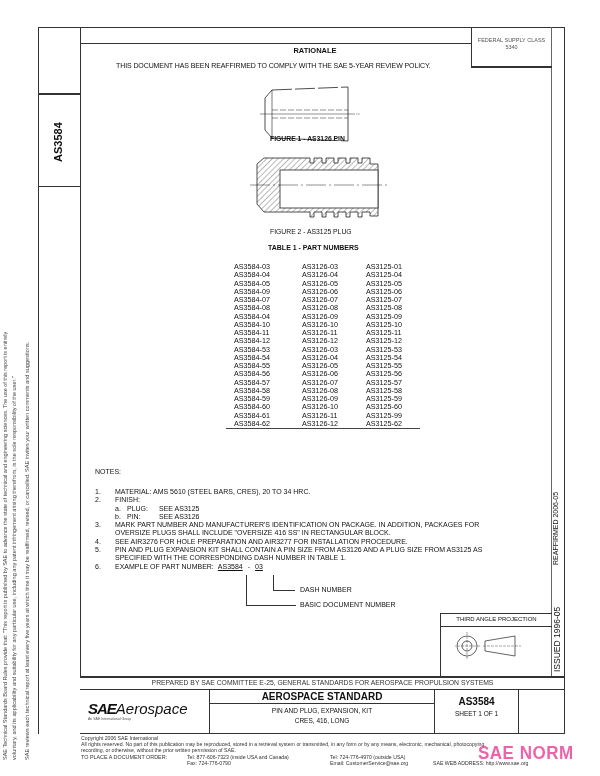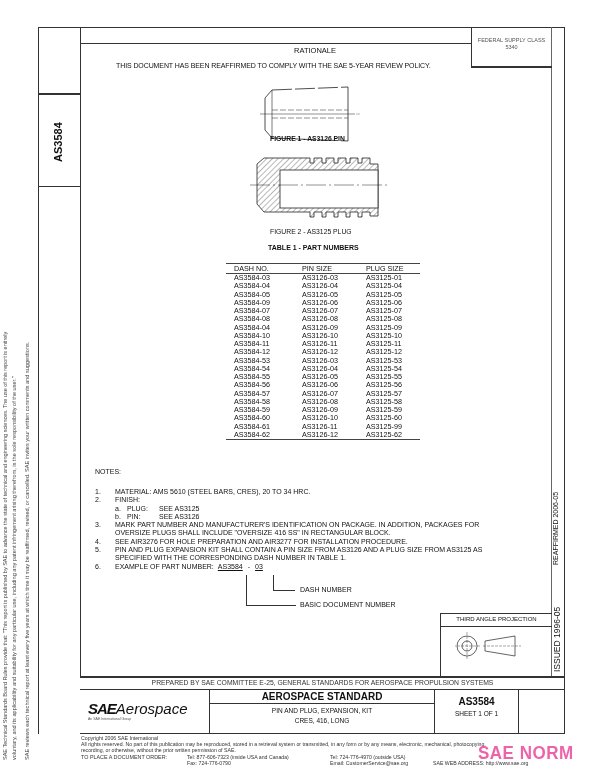--- a/index.html
+++ b/index.html
@@ -34,21 +34,21 @@
 <div class="line" style="left:80px;top:43px;width:391px;height:1px;"></div>
 <div class="line" style="left:471px;top:27px;width:1px;height:40px;"></div>
 <div class="line" style="left:471px;top:66px;width:81px;height:1.5px;"></div>
 <div class="line" style="left:38px;top:93px;width:43px;height:1.5px;"></div>
 <div class="line" style="left:38px;top:186px;width:43px;height:1px;"></div>
 
 <div class="abs fsc" style="left:472px;top:37px;width:79px;">
   <div>FEDERAL SUPPLY CLASS</div>
   <div>5340</div>
 </div>
-<div class="txt" style="left:280px;top:46px;width:70px;text-align:center;font-size:7.5px;">RATIONALE</div>
+<div class="txt" style="left:280px;top:46px;width:70px;text-align:center;font-size:7.5px;font-weight:bold;">RATIONALE</div>
 <div class="txt" style="left:116px;top:62px;font-size:7px;letter-spacing:-0.1px;">THIS DOCUMENT HAS BEEN REAFFIRMED TO COMPLY WITH THE SAE 5-YEAR REVIEW POLICY.</div>
 
 <div class="vert" style="left:52px;top:162px;font-size:11px;font-weight:bold;">AS3584</div>
 
 <svg class="abs" style="left:260px;top:84px;" width="130" height="58" viewBox="0 0 130 58">
   <path d="M12,6 L5,14 L5,46 L12,54" fill="none" stroke="#222" stroke-width="0.8"></path>
   <line x1="12" y1="6" x2="12" y2="54" stroke="#222" stroke-width="0.6"></line>
   <path d="M12,6 L88,3" fill="none" stroke="#222" stroke-width="0.8" stroke-dasharray="20,3"></path>
   <path d="M12,54 L88,57" fill="none" stroke="#222" stroke-width="0.8" stroke-dasharray="20,3"></path>
   <line x1="88" y1="3" x2="88" y2="57" stroke="#222" stroke-width="0.8"></line>
@@ -66,25 +66,20 @@
     </pattern>
   </defs>
   <path d="M14,6 L7,12 L7,52 L14,60 L60,60 L60,65 L64,65 L64,60 L72,60 L72,65 L76,65 L76,60 L84,60 L84,65 L88,65 L88,60 L96,60 L96,65 L100,65 L100,60 L108,60 L108,65 L112,65 L112,60 L120,60 L120,64 L128,64 L128,12 L120,12 L120,6 L112,6 L112,11 L108,11 L108,6 L100,6 L100,11 L96,11 L96,6 L88,6 L88,11 L84,11 L84,6 L76,6 L76,11 L72,11 L72,6 L64,6 L64,11 L60,11 L60,6 Z" fill="url(#hatch)" stroke="#222" stroke-width="0.8"></path>
   <rect x="30" y="18" width="98" height="38" fill="#fff" stroke="#222" stroke-width="0.8"></rect>
   <line x1="0" y1="33" x2="140" y2="33" stroke="#222" stroke-width="0.5" stroke-dasharray="20,3,2,3"></line>
 </svg>
 <div class="txt" style="left:270px;top:228px;font-size:6.8px;">FIGURE 2 - AS3125 PLUG</div>
 
 <div class="txt" style="left:268px;top:244px;font-size:7px;font-weight:bold;">TABLE 1 - PART NUMBERS</div>
 <div class="table">
-  <div class="thead">
-    <div class="c1">DASH NO.</div>
-    <div class="c2">PIN SIZE</div>
-    <div class="c3">PLUG SIZE</div>
-  </div>
   <div id="table-body">
       <div class="trow">
         <div class="c1">AS3584-03</div>
         <div class="c2">AS3126-03</div>
         <div class="c3">AS3125-01</div>
       </div>
       <div class="trow">
         <div class="c1">AS3584-04</div>
         <div class="c2">AS3126-04</div>
         <div class="c3">AS3125-04</div>

